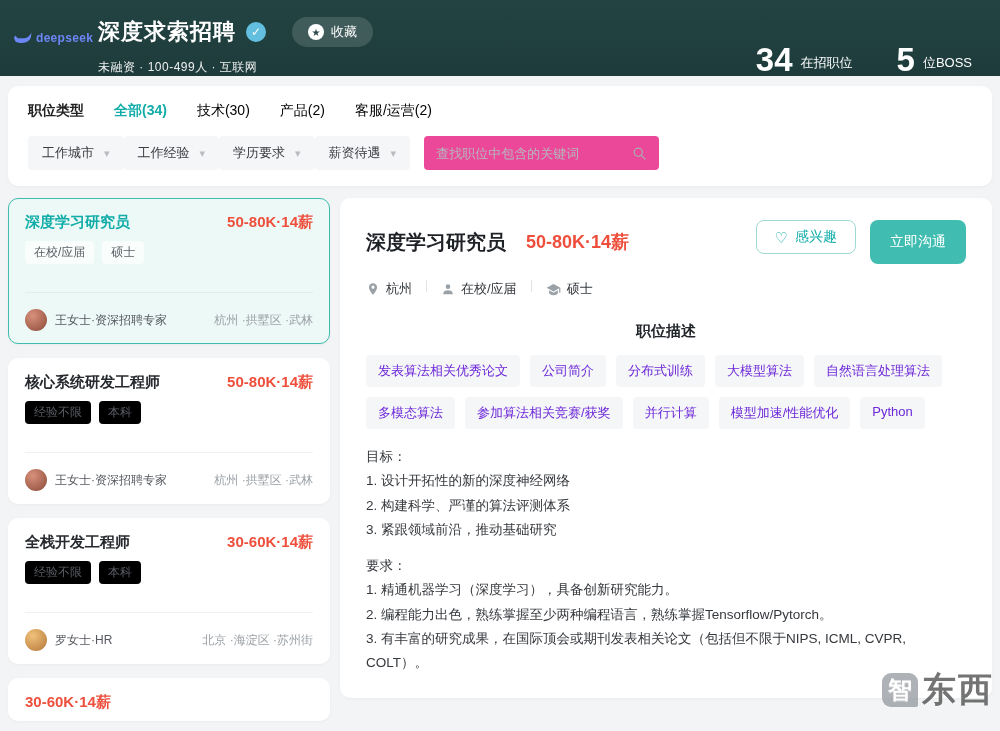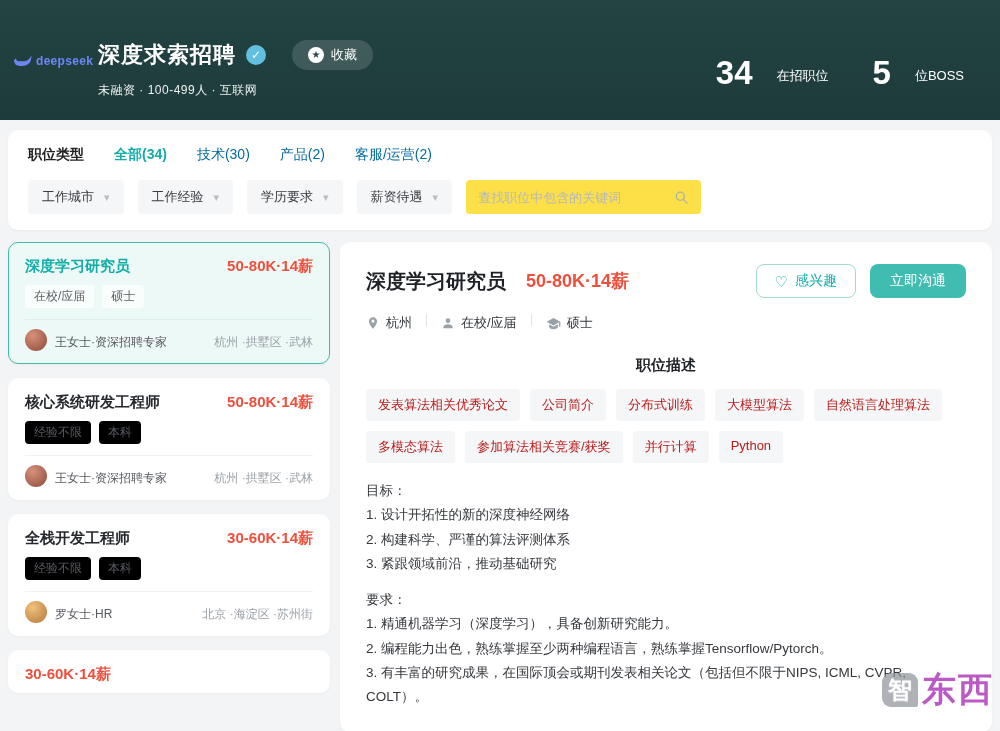--- a/index.html
+++ b/index.html
@@ -1,99 +1,99 @@
 <!DOCTYPE html>
 <html><head>
 <meta charset="utf-8">
 <style>
   * { margin:0; padding:0; box-sizing:border-box; }
   html,body { width:1000px; height:731px; overflow:hidden; }
   body { font-family:"Liberation Sans","DejaVu Sans",sans-serif; background:#f2f4f6; color:#333; }
   .page { position:relative; width:1000px; height:731px; overflow:hidden; }
 
   
-  .hdr { height:120px; background:linear-gradient(180deg,#234443,#1d3b3a); display:flex; justify-content:space-between; align-items:center; padding:18px 32px 0 12px; }
+  .hdr { height:76px; background:linear-gradient(180deg,#234443,#1d3b3a); display:flex; justify-content:space-between; align-items:flex-end; padding:18px 24px 0 12px; }
   .hdr-left { display:flex; align-items:flex-start; }
   .logo { display:flex; align-items:center; gap:4px; margin-top:14px; width:72px; }
   .logo svg { flex:none; }
   .logo span { color:#6d86f6; font-size:12px; font-weight:bold; letter-spacing:.3px; }
   .co { margin-left:14px; }
   .co-top { display:flex; align-items:center; gap:10px; }
   .co-top h1 { color:#fff; font-size:22px; font-weight:bold; letter-spacing:1px; }
   .vbadge { width:20px; height:20px; border-radius:50%; background:#63bfdf; color:#fff; font-size:12px; display:flex; align-items:center; justify-content:center; }
   .fav { margin-left:16px; display:flex; align-items:center; gap:7px; height:30px; padding:0 16px; border:none; border-radius:16px; background:rgba(255,255,255,.14); color:#fff; font-size:13px; cursor:pointer; font-family:inherit; }
   .fav-ic { width:16px; height:16px; border-radius:50%; background:#fff; color:#2b4a49; font-size:10px; display:flex; align-items:center; justify-content:center; }
   .co-meta { margin-top:12px; color:rgba(255,255,255,.92); font-size:12px; letter-spacing:.5px; }
   .hdr-stats { display:flex; gap:44px; margin-top:6px; margin-right:4px; }
   .stat { display:flex; align-items:flex-end; gap:8px; color:#fff; }
   .stat-num { font-size:33px; font-weight:bold; line-height:1; }
-  .stat-lbl { font-size:13px; padding-bottom:4px;margin-left:16px; }
+  .stat-lbl { font-size:13px; padding-bottom:4px; }
 
   
   .tabbar { margin:10px 8px 0; background:#fff; border-radius:10px; height:46px; display:flex; align-items:stretch; padding:0 20px; gap:40px; box-shadow:0 1px 3px rgba(0,0,0,.04); }
   .tab { position:relative; display:flex; align-items:center; font-size:16px; font-weight:bold; color:#333; cursor:pointer; }
   .tab.active { color:#12ada9; }
   .tab.active::after { content:""; position:absolute; bottom:0; left:50%; transform:translateX(-50%); width:60px; height:3px; border-radius:2px; background:#12ada9; }
 
   
   .filters { margin:10px 8px 0; background:#fff; border-radius:10px; padding:16px 20px 16px; box-shadow:0 1px 3px rgba(0,0,0,.04); }
   .f-row1 { display:flex; align-items:center; gap:30px; font-size:14px; }
   .f-label { font-weight:bold; color:#222; }
-  .f-type { color:#0369a1; cursor:pointer; }
+  .f-type { color:#000000; cursor:pointer; }
   .f-type.active { color:#12ada9; font-weight:bold; }
   .f-row2 { margin-top:16px; display:flex; align-items:center; gap:14px; }
   .dd { display:flex; align-items:center; gap:10px; height:34px; padding:0 14px; background:#f5f6f8; border-radius:4px; font-size:13px; color:#3a3d42; cursor:pointer; }
   .dd::after { content:"▾"; color:#b9bdc2; font-size:11px; }
-  .searchbox { display:flex; align-items:center; width:235px; height:34px; background:#fde047; border-radius:4px; padding:0 12px; }
+  .searchbox { display:flex; align-items:center; width:235px; height:34px; background:#ec4899; border-radius:4px; padding:0 12px; }
   .searchbox input { flex:1; border:none; outline:none; background:transparent; font-size:13px; color:#333; font-family:inherit; }
   .searchbox input::placeholder { color:#b4b8bd; }
   .searchbox svg { flex:none; }
 
   
   .content { display:flex; gap:10px; margin:12px 8px 0; align-items:flex-start; }
   .joblist { width:322px; flex:none; display:flex; flex-direction:column; gap:14px; }
   .job-card { background:#fff; border:1px solid transparent; border-radius:10px; padding:14px 16px 8px; cursor:pointer; box-shadow:0 1px 3px rgba(0,0,0,.04); }
   .job-card.selected { background:#edf9f6; border-color:#3fbcae; }
   .jc-top { display:flex; justify-content:space-between; align-items:baseline; gap:8px; }
   .jc-title { font-size:15px; font-weight:bold; color:#26292e; white-space:nowrap; }
   .selected .jc-title { color:#12ada9; }
   .jc-salary { font-size:15px; font-weight:bold; color:#ee4f3c; white-space:nowrap; }
   .jc-tags { margin-top:9px; display:flex; gap:8px; }
   .tag { background:#000000; color:#5a5e64; font-size:12px; padding:3px 9px; border-radius:4px; }
   .selected .tag { background:#f9fdfc; }
-  .jc-foot { margin-top:11px; border-top:1px solid #f0f1f3; padding:9px 0 4px; display:flex; align-items:flex-end; gap:8px; font-size:12px; }
+  .jc-foot { margin-top:28px; border-top:1px solid #f0f1f3; padding:16px 0 4px; display:flex; align-items:center; gap:8px; font-size:12px; }
   .selected .jc-foot { border-top-color:#ddefe9; }
   .avatar { width:22px; height:22px; border-radius:50%; flex:none; }
   .av-a { background:radial-gradient(circle at 35% 30%,#d8907a,#8a4a3a); }
   .av-b { background:radial-gradient(circle at 35% 30%,#f0c27a,#b4763a); }
   .jc-rec { color:#55595f; }
   .jc-loc { margin-left:auto; color:#9aa0a6; }
 
   
   .detail { flex:1; background:#fff; border-radius:10px; padding:22px 26px; min-height:463px; box-shadow:0 1px 3px rgba(0,0,0,.04); }
   .d-head { display:flex; align-items:center; gap:20px; }
   .d-head h2 { font-size:20px; font-weight:bold; color:#1e2126; }
   .d-salary { font-size:18px; font-weight:bold; color:#ee4f3c; }
   .d-actions { margin-left:auto; display:flex; gap:14px; }
   .btn-outline { display:flex; align-items:center; gap:7px; height:34px; padding:0 18px; background:#fff; border:1px solid #9fd9d2; color:#12ada9; font-size:14px; border-radius:8px; cursor:pointer; font-family:inherit; }
   .heart { color:#12ada9; font-size:15px; line-height:1; }
-  .btn-fill { height:34px; padding:0 20px; background:#40bdb0; border:none; color:#fff; font-size:14px; border-radius:8px; cursor:pointer; font-family:inherit; }
+  .btn-fill { height:44px; padding:0 20px; background:#40bdb0; border:none; color:#fff; font-size:14px; border-radius:8px; cursor:pointer; font-family:inherit; }
   .d-meta { margin-top:16px; display:flex; align-items:flex-start; font-size:13px; color:#33373c; }
   .dm-item { display:flex; align-items:center; gap:6px; }
   .dm-sep { width:1px; height:12px; background:#e2e4e7; margin:0 14px; }
   .d-sec { margin-top:24px; font-size:15px; font-weight:bold; color:#22252a;text-align:center; }
   .kw-list { margin-top:14px; display:flex; flex-wrap:wrap; gap:10px; max-width:620px; }
-  .kw { background:#f4f6f7; color:#b91c1c; font-size:13px; padding:7px 12px; border-radius:4px; white-space:nowrap; }
+  .kw { background:#f4f6f7; color:#6d28d9; font-size:13px; padding:7px 12px; border-radius:4px; white-space:nowrap; }
   .d-desc { margin-top:16px; font-size:13.5px; color:#35383d; line-height:1.8; max-width:640px; }
   .d-line:empty { height:12px; }
 
   
   .watermark { position:absolute; right:6px; bottom:18px; display:flex; align-items:center; gap:4px; opacity:.72; pointer-events:none; }
   .wm-bubble { width:36px; height:34px; background:#8f959b; color:#fff; border-radius:9px 9px 2px 9px; font-size:24px; font-weight:bold; display:flex; align-items:center; justify-content:center; text-shadow:0 1px 1px rgba(255,255,255,.4); }
-  .wm-text { font-size:34px; font-weight:bold; color:#a21caf; letter-spacing:2px; text-shadow:0 1px 0 rgba(255,255,255,.7); }
+  .wm-text { font-size:34px; font-weight:bold; color:#404040; letter-spacing:2px; text-shadow:0 1px 0 rgba(255,255,255,.7); }
 </style>
 </head>
 <body>
 
 <div class="page">
 
   <header class="hdr">
     <div class="hdr-left">
       <div class="logo">
         <svg width="20" height="14" viewBox="0 0 32 20">
@@ -128,21 +128,21 @@
 
   <section class="filters">
     <div class="f-row1">
       <span class="f-label">职位类型</span>
       <span class="f-type active">全部(34)</span>
       <span class="f-type">技术(30)</span>
       <span class="f-type">产品(2)</span>
       <span class="f-type">客服/运营(2)</span>
     </div>
     <div class="f-row2">
-      <div style="display:flex;gap:14px;">
+      <div style="display:flex;">
 
           <div class="dd">
             <span>工作城市</span>
           </div>
 
           <div class="dd">
             <span>工作经验</span>
           </div>
 
           <div class="dd">
@@ -273,20 +273,21 @@
           <span class="kw">大模型算法</span>
 
           <span class="kw">自然语言处理算法</span>
 
           <span class="kw">多模态算法</span>
 
           <span class="kw">参加算法相关竞赛/获奖</span>
 
           <span class="kw">并行计算</span>
 
+          <span class="kw">模型加速/性能优化</span>
 
           <span class="kw">Python</span>
         </div>
 
       <div class="d-desc">
 
           <p class="d-line">目标：</p>
 
           <p class="d-line">1. 设计开拓性的新的深度神经网络</p>
 

